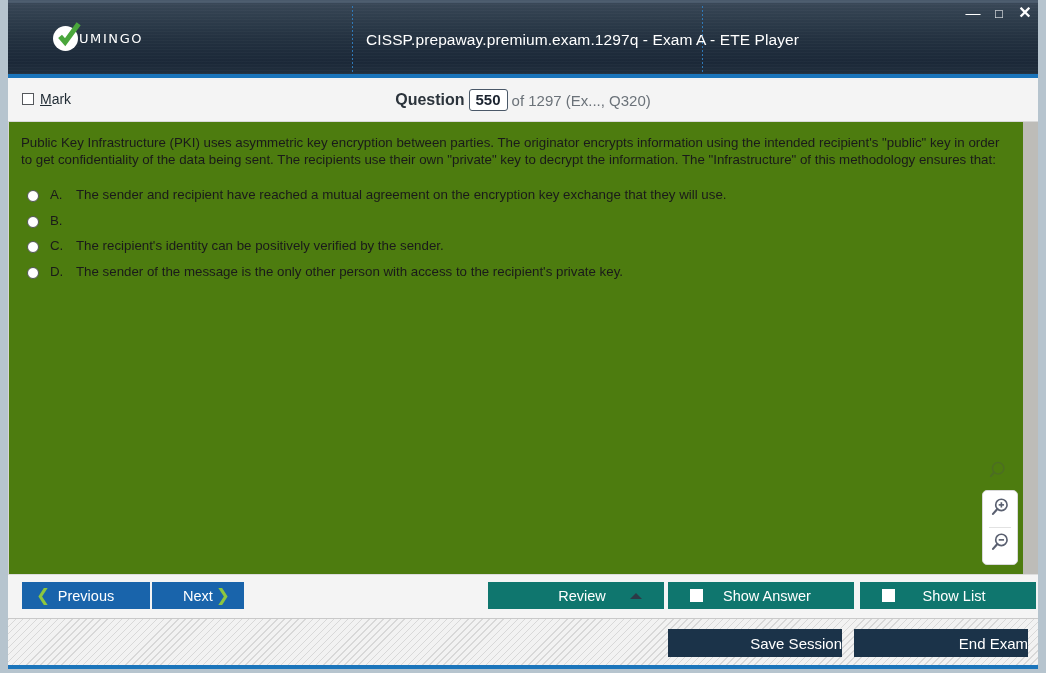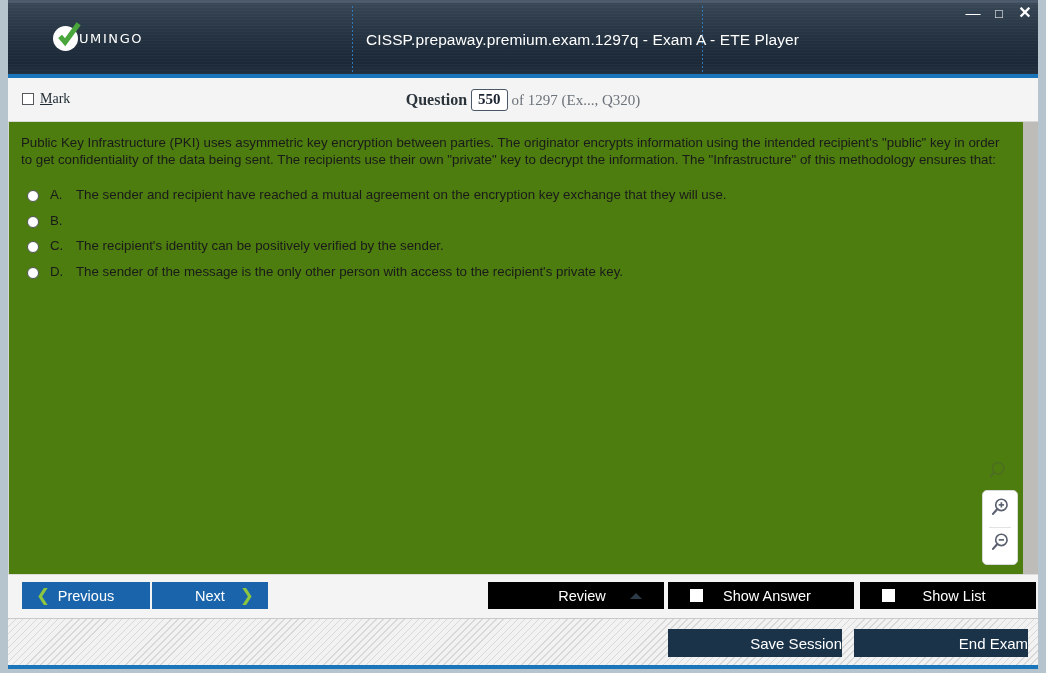--- a/index.html
+++ b/index.html
@@ -112,38 +112,37 @@
   
   .qbar {
     position: absolute; left: 8px; top: 78px;
     width: 1030px; height: 44px;
     background: #f4f4f4;
     border-bottom: 1px solid #d8d8d8;
     z-index: 4;
   }
   .mark-wrap {
     position: absolute; left: 14px; top: 13px;
-    display: flex; align-items: center; gap: 6px; font-family: Liberation Serif, serif;
+    display: flex; align-items: center; gap: 6px;
   }
   .mark-box {
     width: 12px; height: 12px;
     border: 1px solid #55585c;
     background: #ffffff;
     display: inline-block;
   }
   .mark-label {
     font-size: 14px; color: #1f2a33;
   }
   .mark-label u { text-decoration: underline; }
 
   .qcount {
     position: absolute; left: 0; right: 0; top: 11px;
     text-align: center;
     white-space: nowrap;
-    font-family: Liberation Serif, serif;
   }
   .qcount .lbl {
     font-size: 16px; font-weight: bold; color: #2b333b;
     vertical-align: middle;
   }
   .qnum-box {
     display: inline-block;
     border: 1px solid #4a5868;
     border-radius: 3px;
     background: #ffffff;
@@ -246,24 +245,24 @@
     height: 27px;
     border: none;
     color: #ffffff;
     font-size: 14.5px;
     font-family: "Liberation Sans", sans-serif;
     display: flex; align-items: center; justify-content: center;
     cursor: pointer;
     user-select: none;
   }
   .btn-blue { background: #1964ab; }
-  .btn-orange { background: #000000; padding-left: 12px; }
+  .btn-orange { background: #0f766e; padding-left: 12px; }
 
   #btn-previous { left: 14px; top: 7px; width: 128px; }
-  #btn-next { left: 144px; top: 7px; width: 116px; }
+  #btn-next { left: 144px; top: 7px; width: 92px; }
   #btn-review { left: 480px; top: 7px; width: 176px; }
   #btn-showanswer { left: 660px; top: 7px; width: 186px; }
   #btn-showlist { left: 852px; top: 7px; width: 176px; }
 
   .chev {
     position: absolute;
     color: #8dc63f;
     font-size: 17px;
     line-height: 1;
   }

